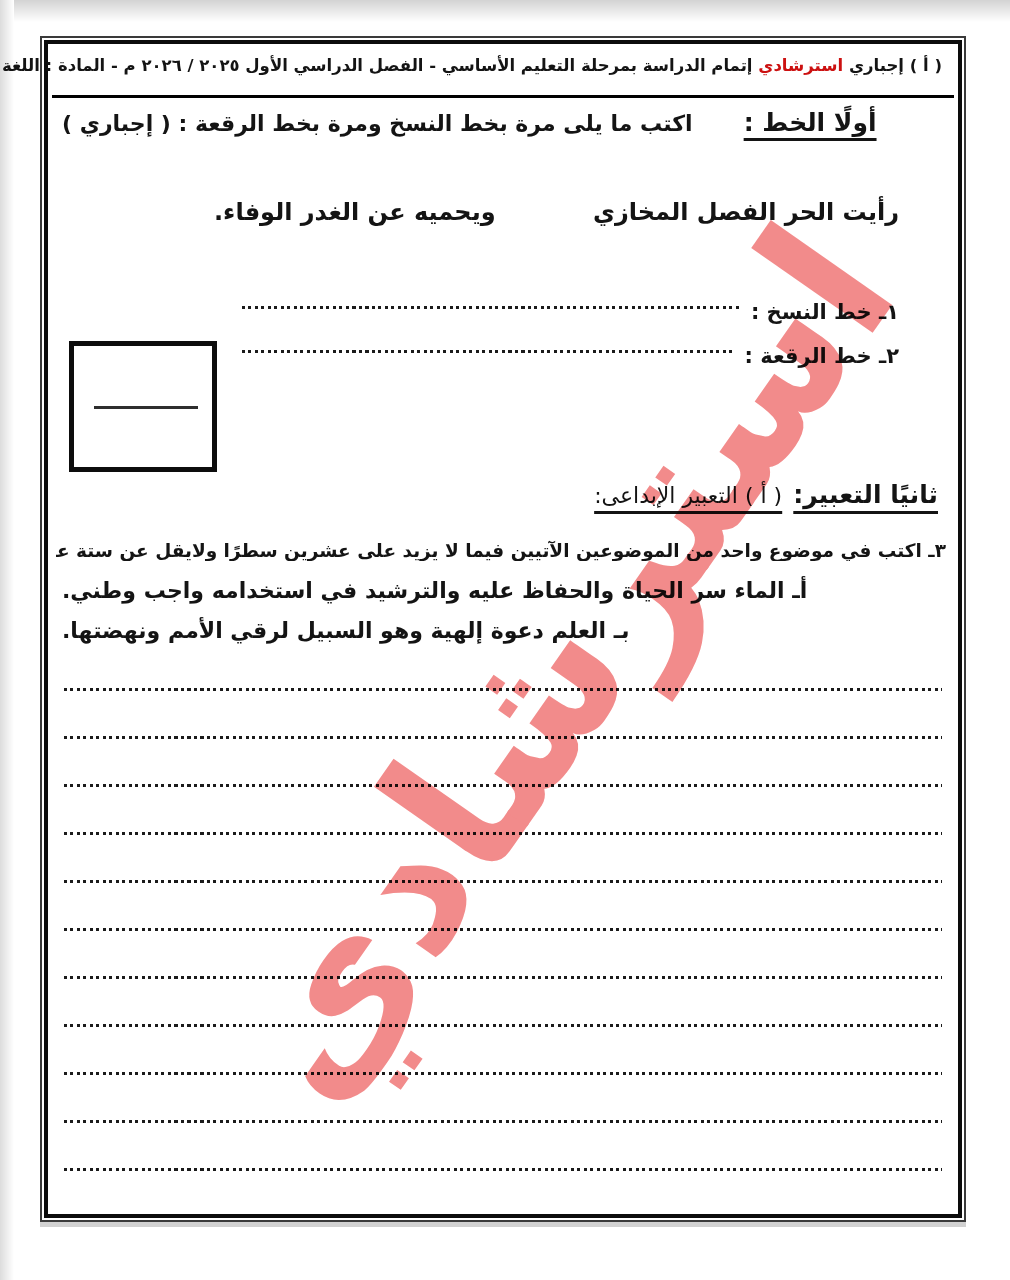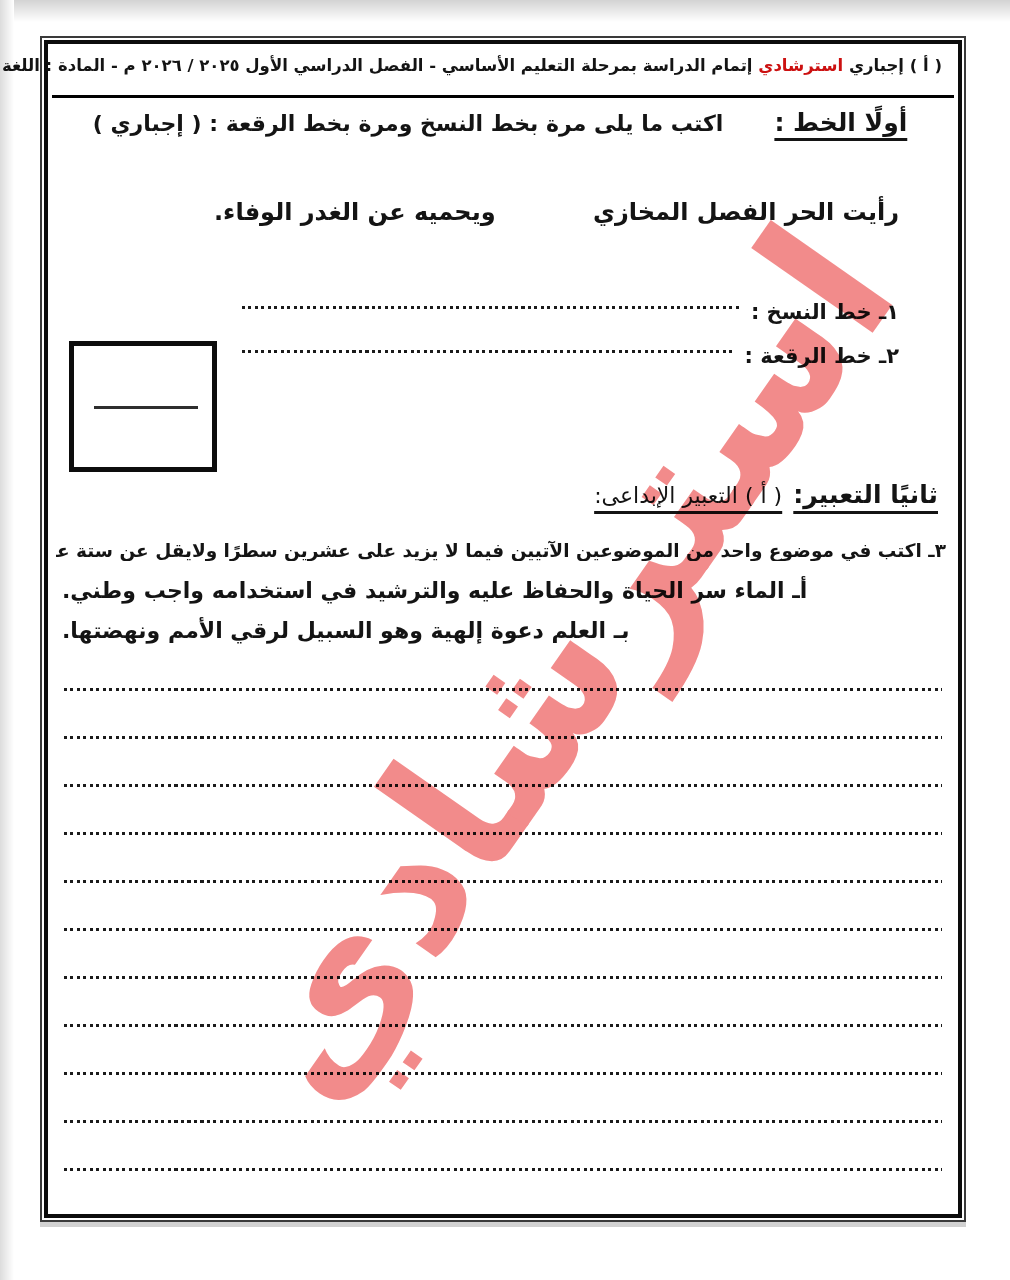--- a/index.html
+++ b/index.html
@@ -17,21 +17,21 @@
   .frame { position:absolute; left:40px; top:36px; width:926px; height:1186px;
     border:2px solid #3a3a3a; background:#fff; box-shadow:0 5px 0 rgba(0,0,0,.18); }
   .frame-inner { position:absolute; inset:2px; border:4px solid #0c0c0c; }
   .content { position:absolute; inset:4px; direction:rtl; }
 
   .header { position:absolute; top:8px; right:12px; left:12px; text-align:right;
     font-size:16.5px; font-weight:bold; white-space:nowrap; }
   .header .red { color:#cc1111; }
   .header-rule { position:absolute; top:47px; left:0; right:0; height:3px; background:#000; }
 
-  .sec1-row { position:absolute; top:60px; right:16px; left:10px; text-align:center; }
+  .sec1-row { position:absolute; top:60px; right:16px; left:10px; text-align:left; }
   .sec1-title { font-size:25px; font-weight:bold; text-decoration:underline;
     text-decoration-thickness:2.5px; text-underline-offset:7px; }
   .sec1-inst { font-size:22px; font-weight:bold; margin-inline-start:46px; }
 
   .verse { position:absolute; top:150px; right:55px; left:162px;
     display:flex; justify-content:space-between; font-size:24px; font-weight:bold; }
 
   .kh-row { position:absolute; right:55px; left:190px; display:flex;
     align-items:center; gap:10px; }
   .kh-row.first { top:252px; }

